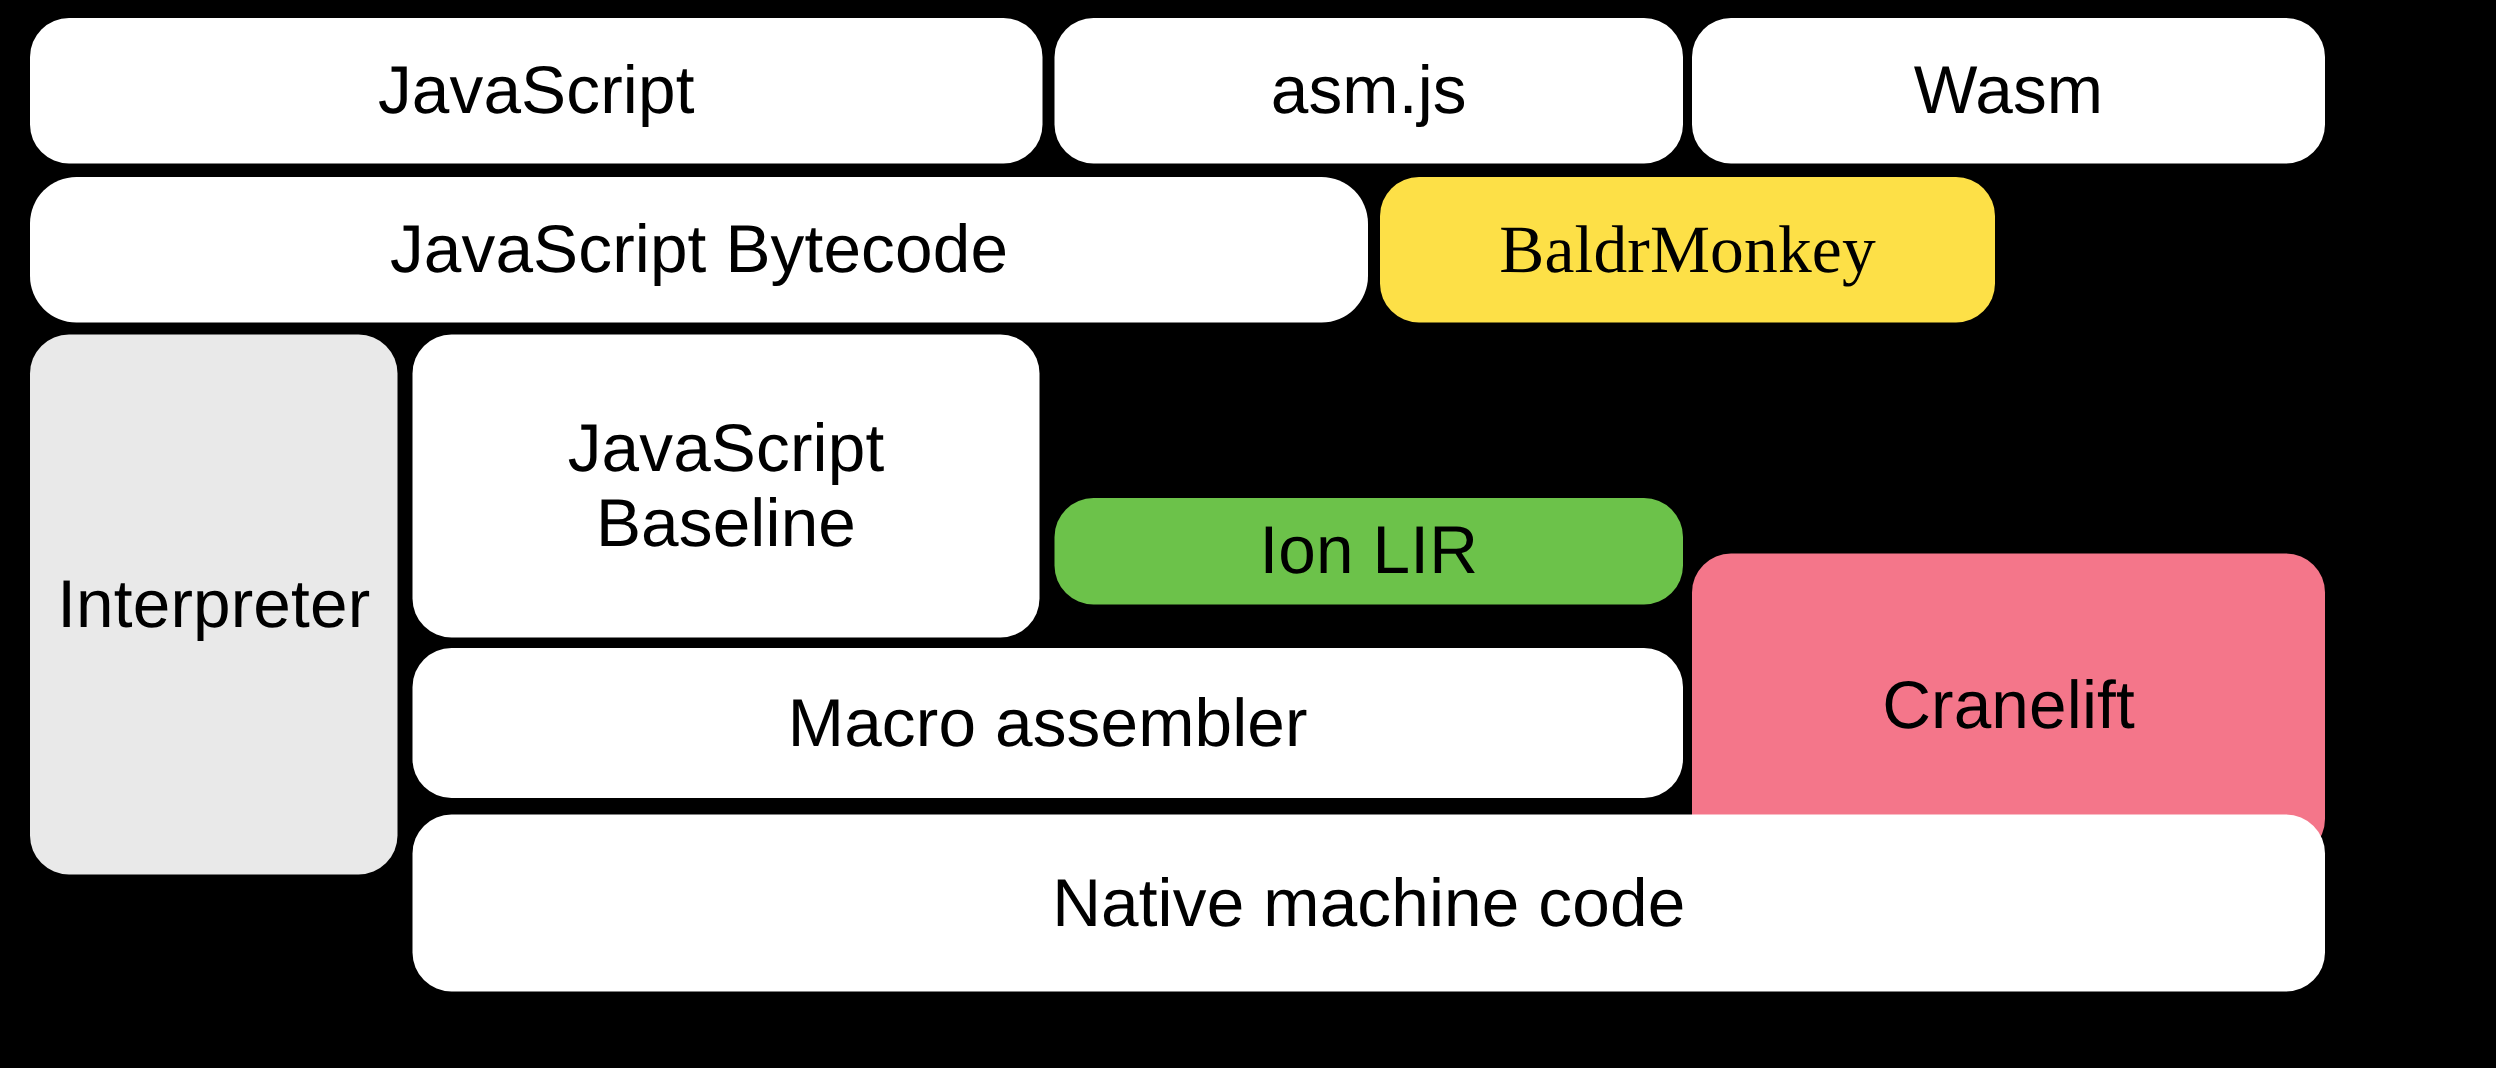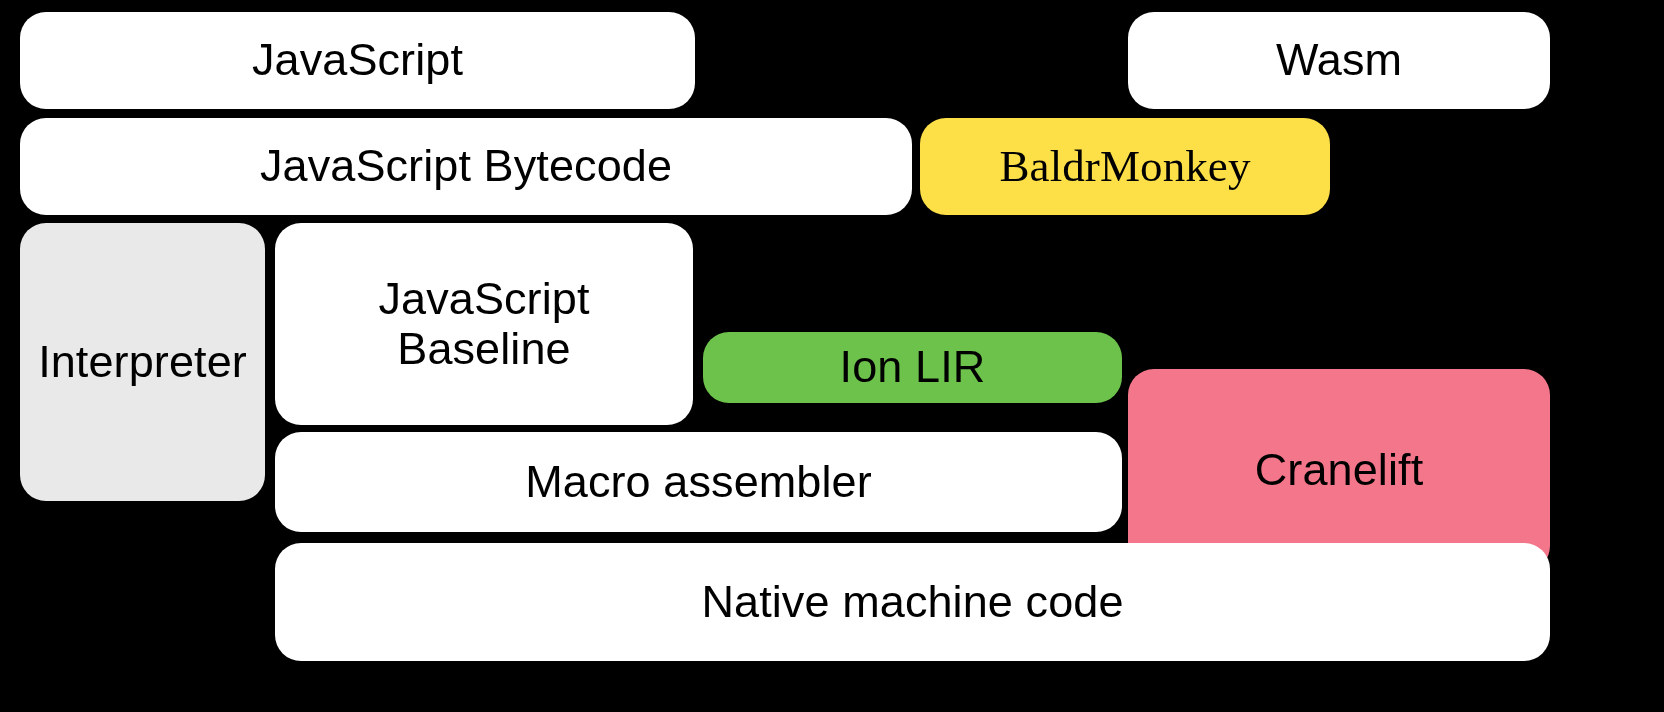--- a/index.html
+++ b/index.html
@@ -38,42 +38,45 @@
   }
   .node.gray   { background: #e9e9e9; }
   .node.green  { background: #6cc24a; }
   .node.pink   { background: #f4768a; }
 
   
   #n-javascript      { left: 20px;   top: 12px;  width: 675px; height: 97px; }
   #n-asmjs           { left: 703px;  top: 12px;  width: 419px; height: 97px; }
   #n-wasm            { left: 1128px; top: 12px;  width: 422px; height: 97px; }
   
-  #n-js-bytecode     { left: 20px;   top: 118px; width: 892px; height: 97px; }
+  #n-js-bytecode     { left: 20px;   top: 118px; width: 892px; height: 97px; border-radius: 31px; }
   #n-baldrmonkey     { left: 920px;  top: 118px; width: 410px; height: 97px; }
   
-  #n-interpreter     { left: 20px;   top: 223px; width: 245px; height: 278px; }
+  #n-interpreter     { left: 20px;   top: 223px; width: 245px; height: 360px; }
   #n-js-baseline     { left: 275px;  top: 223px; width: 418px; height: 202px; }
   #n-ion-mir         { left: 703px;  top: 225px; width: 419px; height: 99px; }
   #n-ion-lir         { left: 703px;  top: 332px; width: 419px; height: 71px; }
   #n-cranelift       { left: 1128px; top: 332px; width: 422px; height: 203px; margin-top: 37px; }
   
   #n-macro-assembler { left: 275px;  top: 432px; width: 847px; height: 100px; }
   
   #n-native-code     { left: 275px;  top: 543px; width: 1275px; height: 118px; }
 </style>
 </head>
 <body>
 
 <div id="diagram" style="background: rgb(0, 0, 0);">
 
   <div class="node" id="n-javascript" style="background: rgb(255, 255, 255);">
     <span>JavaScript</span>
   </div>
 
+  <div class="node" id="n-asmjs" style="background: rgb(255, 255, 255);">
+    <span>asm.js</span>
+  </div>
 
   <div class="node" id="n-wasm" style="background: rgb(255, 255, 255);">
     <span>Wasm</span>
   </div>
 
   <div class="node" id="n-js-bytecode" style="background: rgb(255, 255, 255);">
     <span>JavaScript Bytecode</span>
   </div>
 
   <div class="node" id="n-baldrmonkey" style="background: #fde047; font-family: Liberation Serif, serif;">

